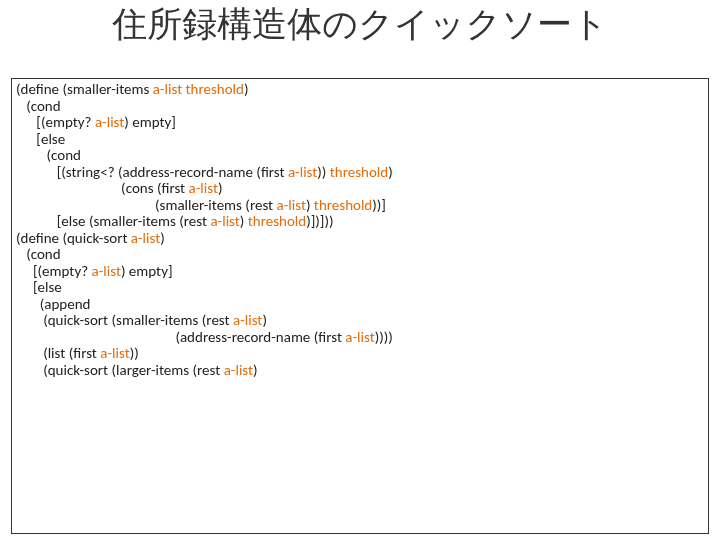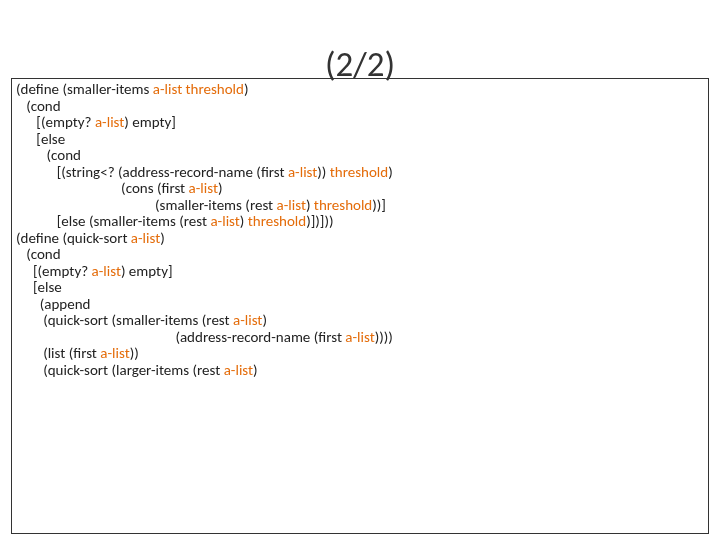--- a/index.html
+++ b/index.html
@@ -41,17 +41,16 @@
     white-space: pre;
     overflow: hidden;
   }
   .orange { color: #e46c0a; }
 </style>
 </head>
 <body>
 
 <div class="slide">
   <div class="title">
-    <br>
-    <span>(2/2)</span>
+    <span>住所録構造体のクイックソート</span><br>
   </div>
   <div class="code-box" id="code-box"><div><span>(define (smaller-items </span><span class="orange">a-list</span><span> </span><span class="orange">threshold</span><span>)</span></div><div><span>   (cond</span></div><div><span>      [(empty? </span><span class="orange">a-list</span><span>) empty]</span></div><div><span>      [else</span></div><div><span>         (cond</span></div><div><span>            [(string&lt;? (address-record-name (first </span><span class="orange">a-list</span><span>)) </span><span class="orange">threshold</span><span>)</span></div><div><span>                               (cons (first </span><span class="orange">a-list</span><span>)</span></div><div><span>                                         (smaller-items (rest </span><span class="orange">a-list</span><span>) </span><span class="orange">threshold</span><span>))]</span></div><div><span>            [else (smaller-items (rest </span><span class="orange">a-list</span><span>) </span><span class="orange">threshold</span><span>)])]))</span></div><div><span>(define (quick-sort </span><span class="orange">a-list</span><span>)</span></div><div><span>   (cond</span></div><div><span>     [(empty? </span><span class="orange">a-list</span><span>) empty]</span></div><div><span>     [else</span></div><div><span>       (append</span></div><div><span>        (quick-sort (smaller-items (rest </span><span class="orange">a-list</span><span>)</span></div><div><span>                                               (address-record-name (first </span><span class="orange">a-list</span><span>))))</span></div><div><span>        (list (first </span><span class="orange">a-list</span><span>))</span></div><div><span>        (quick-sort (larger-items (rest </span><span class="orange">a-list</span><span>)</span></div></div>
 </div>
 
 </body></html>

